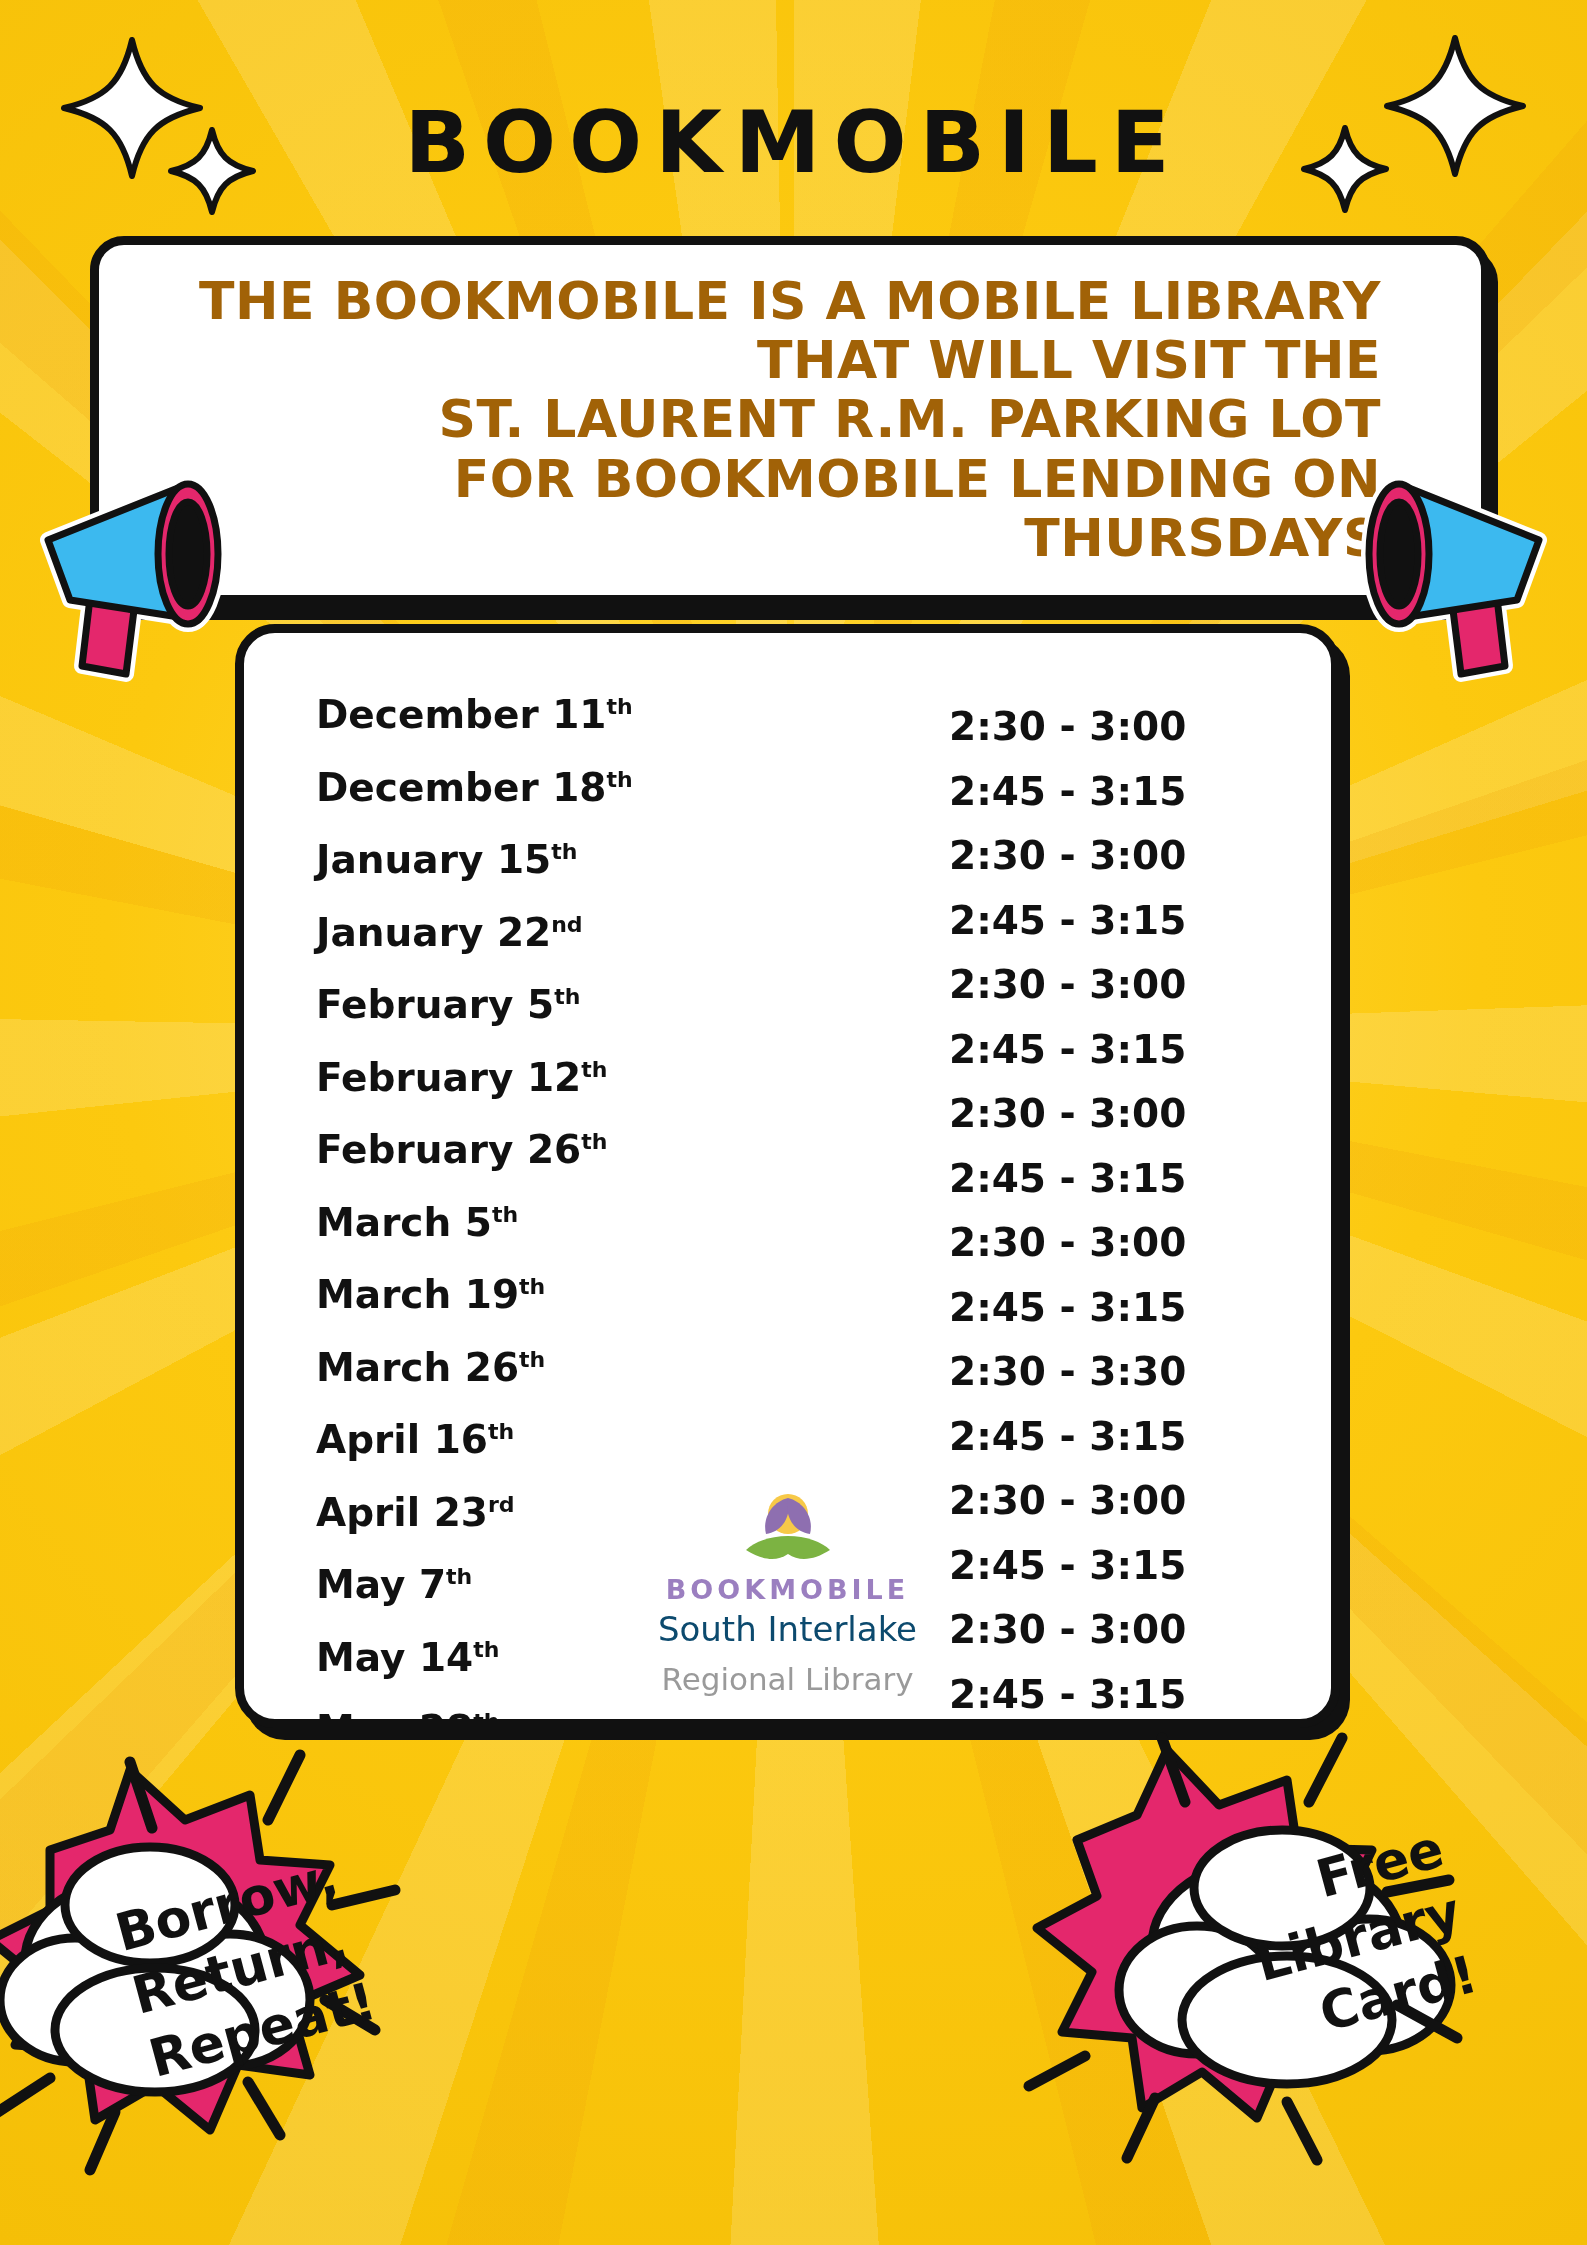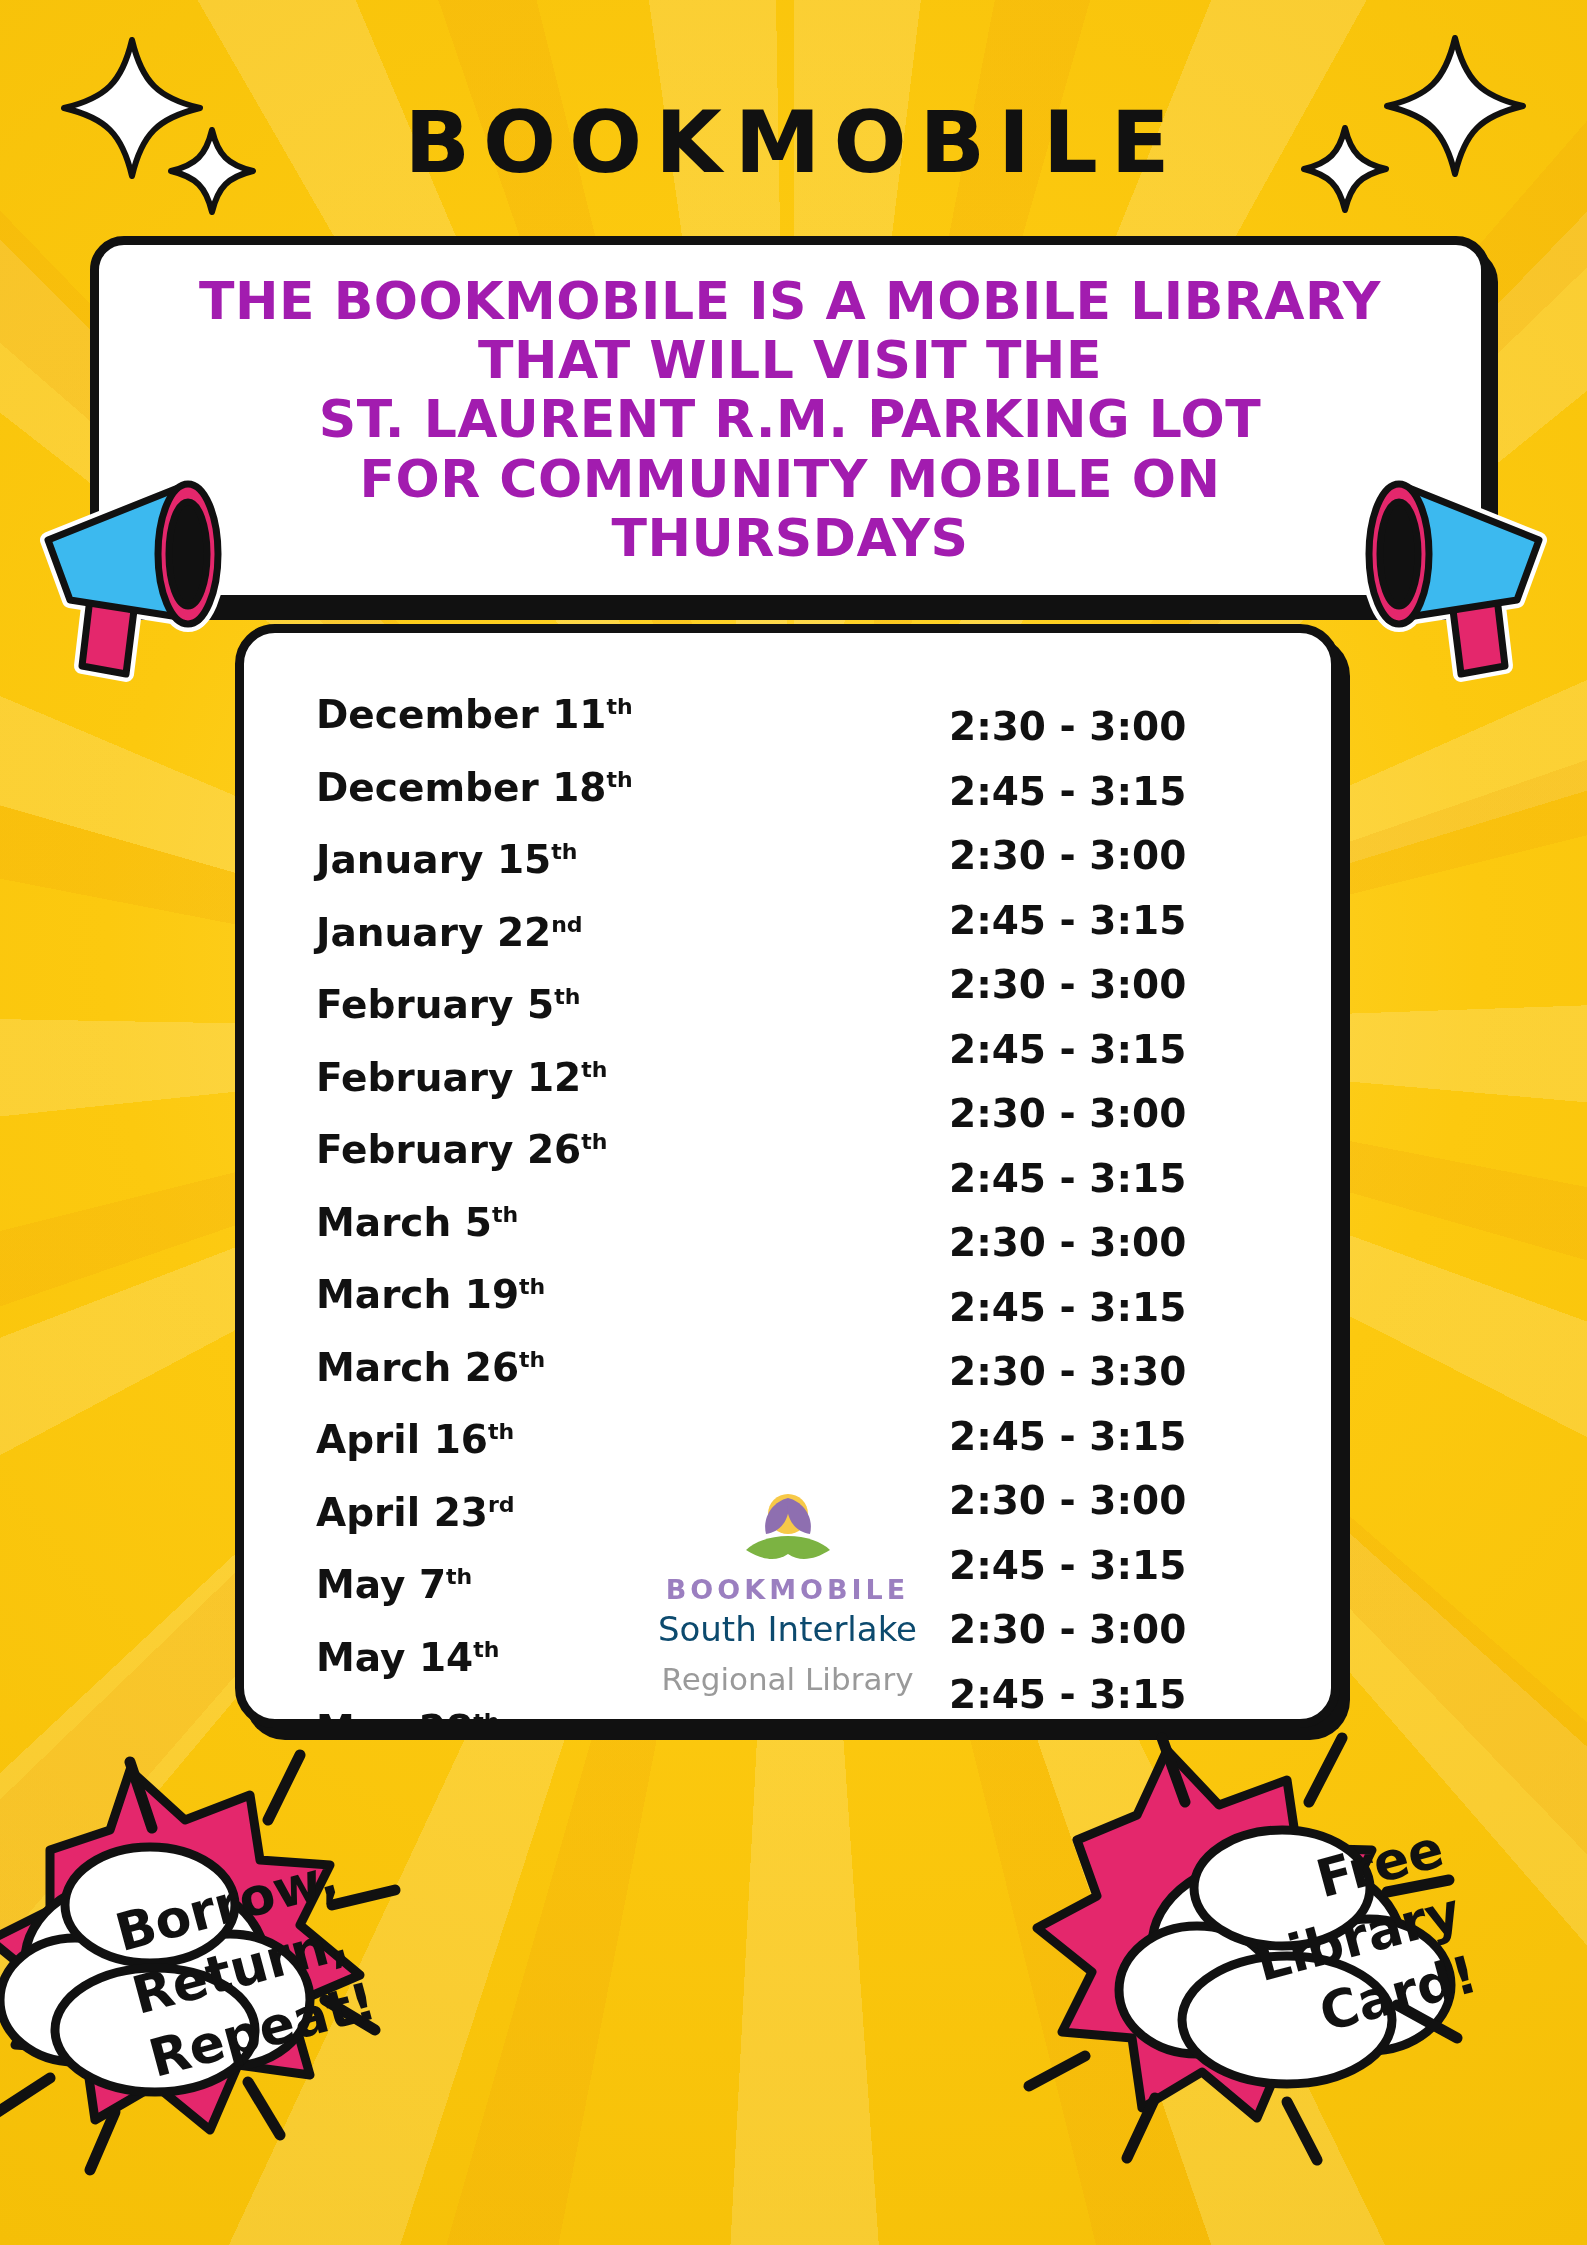--- a/index.html
+++ b/index.html
@@ -82,25 +82,25 @@
     background: #ffffff;
     border: 9px solid #111111;
     border-radius: 34px;
     z-index: 4;
     display: flex;
     align-items: center;
     justify-content: center;
     padding: 10px 26px;
   }
   .headline-text {
-    text-align: center;
+    text-align: right;
     font-weight: bold;
     font-size: 52px;
     line-height: 1.14;
-    color: #a21caf;
+    color: #a16207;
     letter-spacing: 0.5px;
   }
 
   
   .card-shadow {
     position: absolute;
     left: 245px;
     top: 636px;
     width: 1105px;
     height: 1104px;
@@ -236,21 +236,21 @@
 </svg>
 
 <div class="title">BOOKMOBILE</div>
 
 <div class="headline-shadow"></div>
 <div class="headline">
   <div class="headline-text">
     <div>THE BOOKMOBILE IS A MOBILE LIBRARY</div>
     <div>THAT WILL VISIT THE</div>
     <div>ST. LAURENT R.M. PARKING LOT</div>
-    <div>FOR COMMUNITY MOBILE ON</div>
+    <div>FOR BOOKMOBILE LENDING ON</div>
     <div>THURSDAYS</div>
   </div>
 </div>
 
 <svg class="megaphone mega-left" viewBox="0 0 250 230">
   <g stroke="#ffffff" stroke-width="16" stroke-linejoin="round" fill="none">
     <path d="M18 70 L148 18 L168 150 L40 130 Z"></path>
     <path d="M60 128 L52 196 L96 204 L104 140 Z"></path>
     <ellipse cx="158" cy="84" rx="30" ry="70"></ellipse>
   </g>

